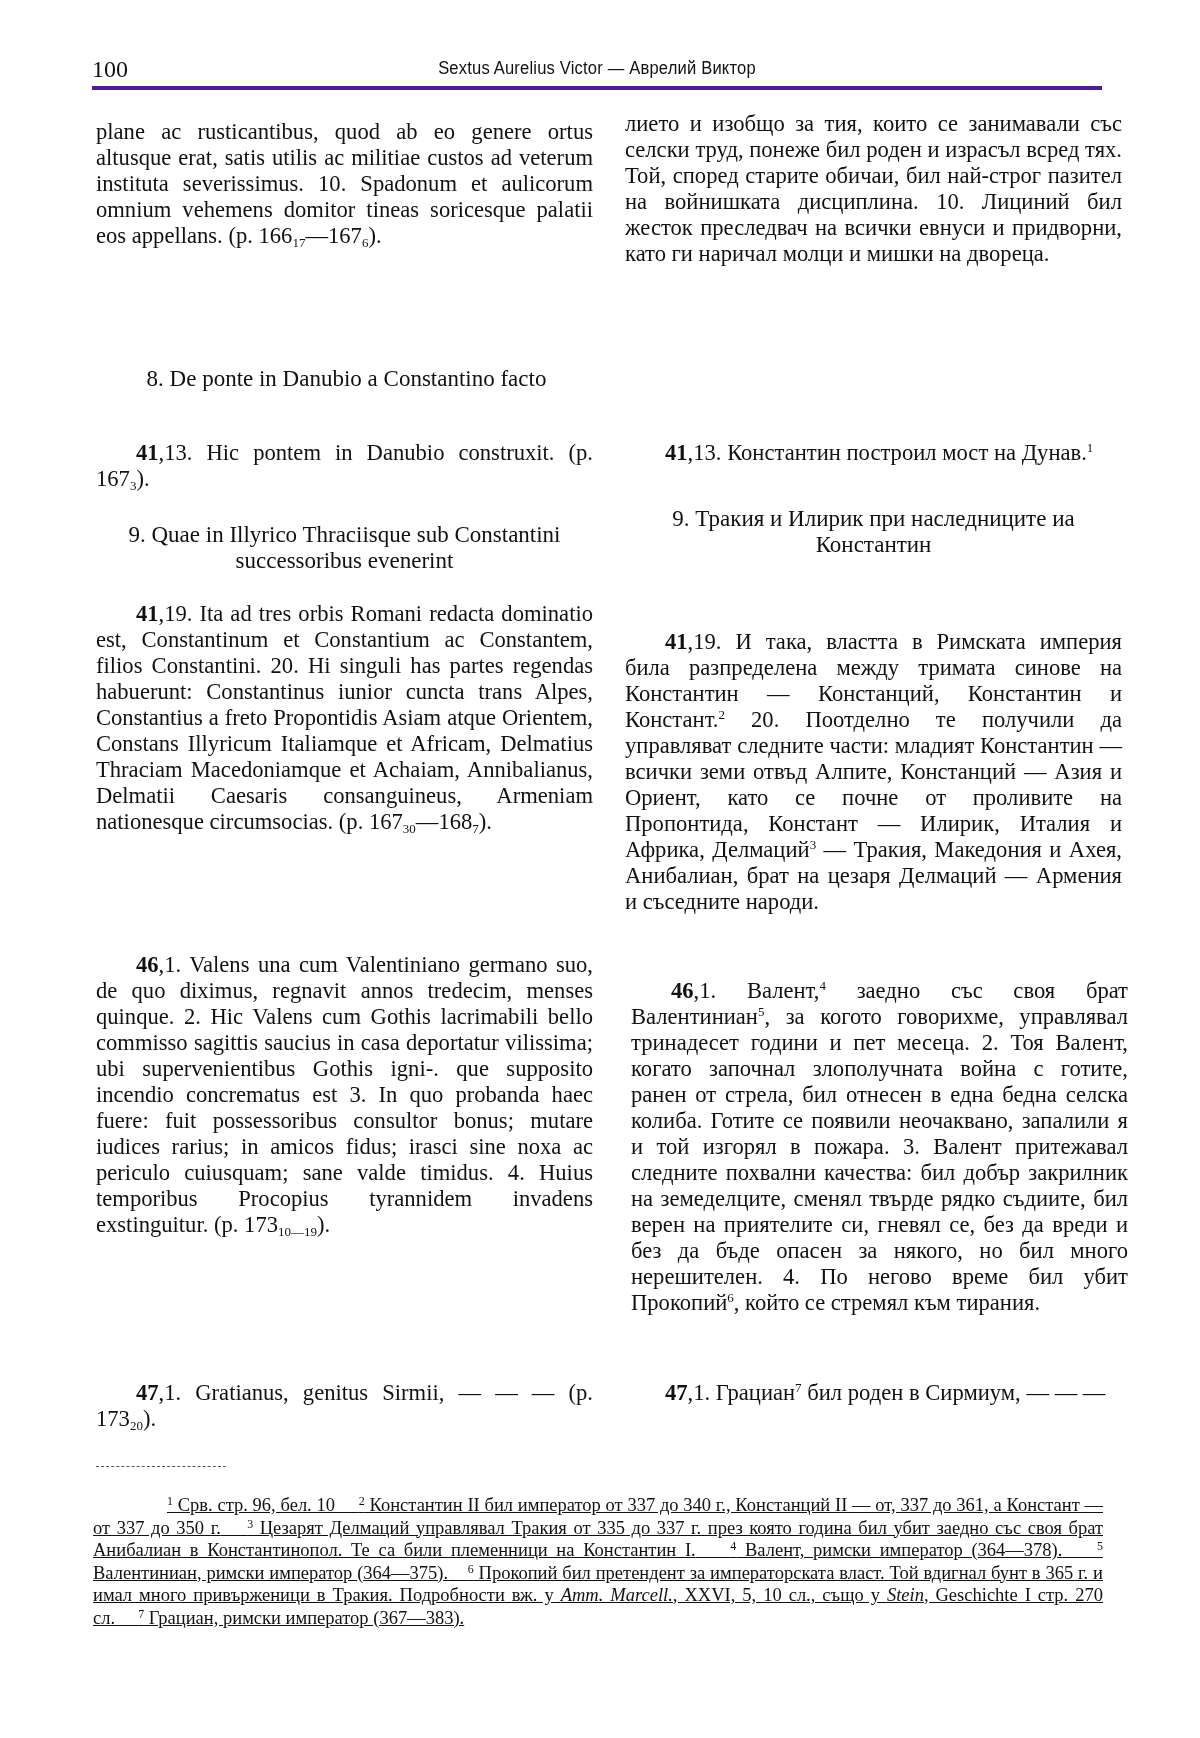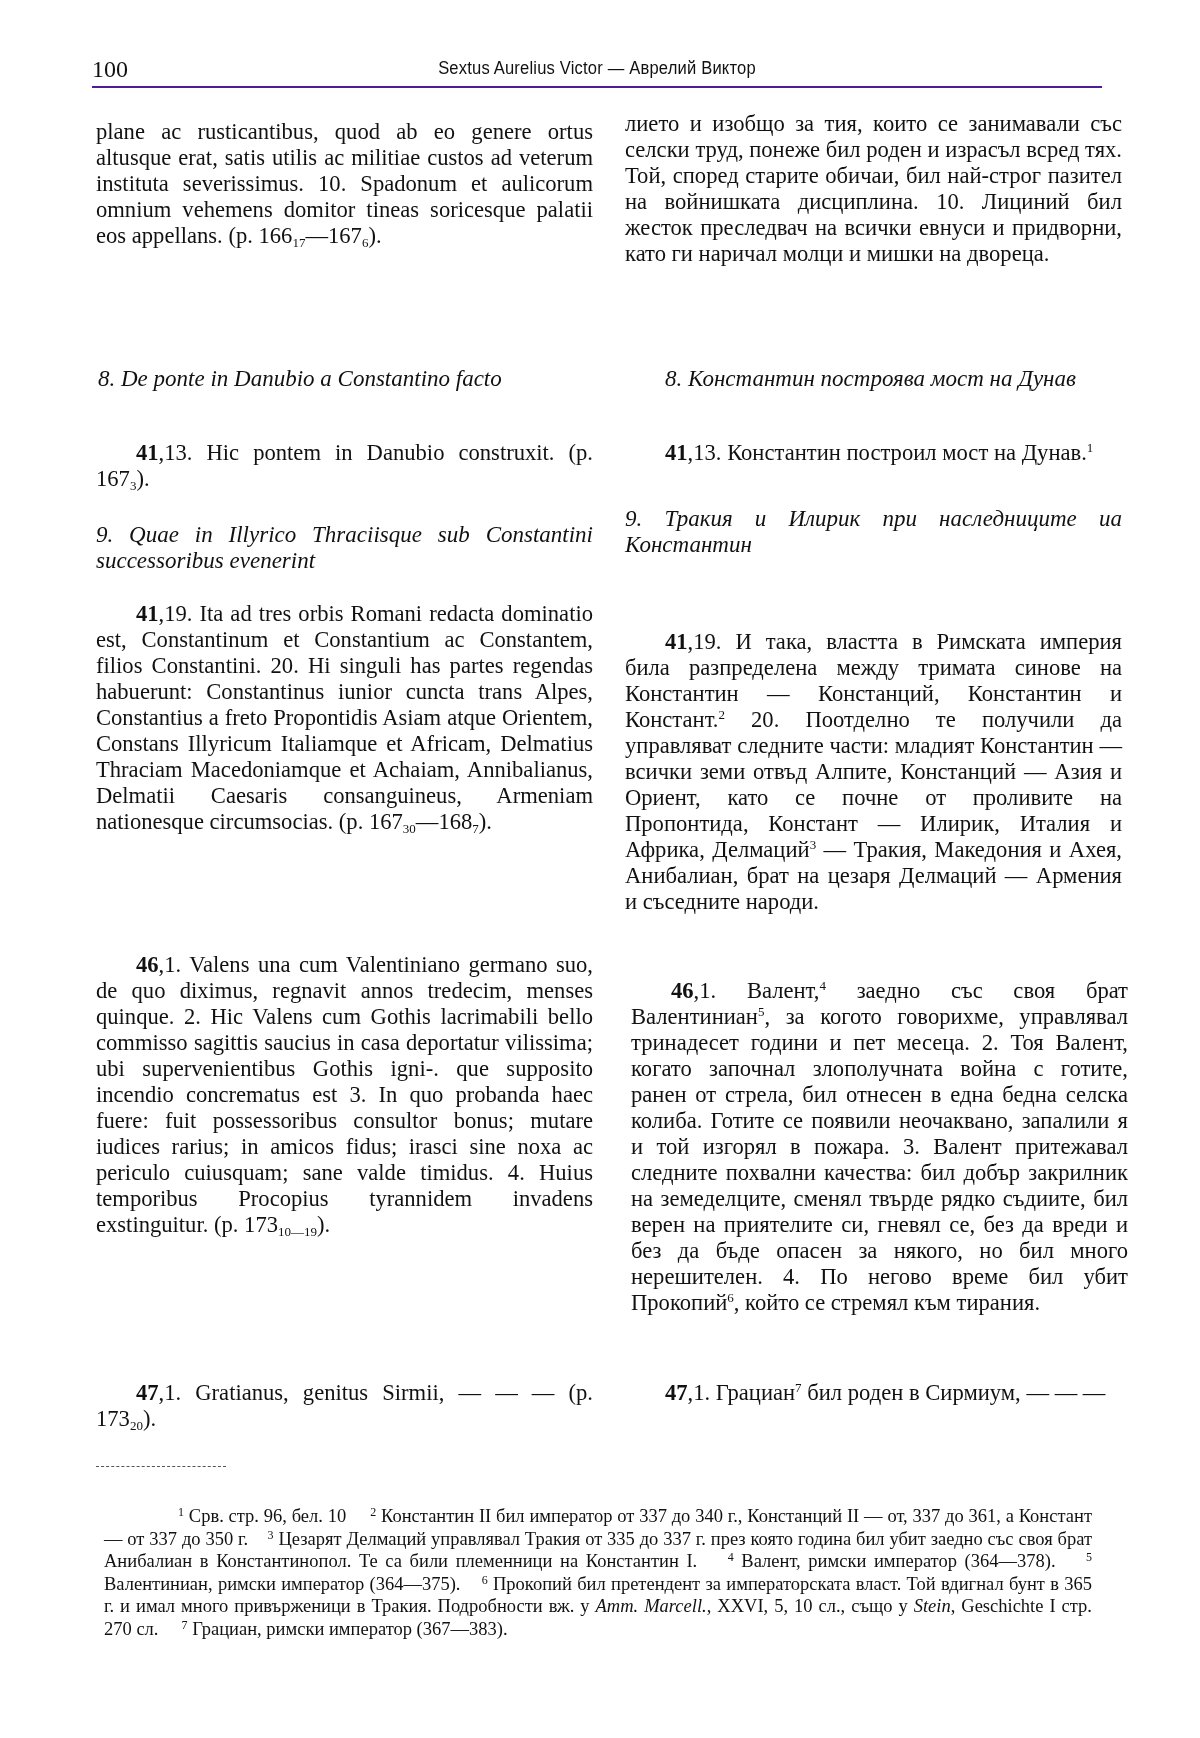--- a/index.html
+++ b/index.html
@@ -2,47 +2,47 @@
 <html><head>
 <meta charset="utf-8">
 <style>
   html, body { margin: 0; padding: 0; background: #ffffff; }
   body {
     width: 1200px; height: 1738px; position: relative; overflow: hidden;
     font-family: "Liberation Serif", "DejaVu Serif", serif; color: #111;
   }
   .header {
     position: absolute; left: 92px; top: 50px; width: 1010px; height: 36px;
-    border-bottom: 2px solid #4c1d95;
+    border-bottom: 4px solid #4c1d95;
   }
   .page-num { position: absolute; left: 0; top: 6px; font-size: 24px; }
   .running-title {
     position: absolute; left: 0; right: 0; top: 8px; text-align: center;
     font-family: "Liberation Sans", "DejaVu Sans", sans-serif; font-size: 18px;
     letter-spacing: 0.2px; transform: scaleX(0.92);
   }
   .col { position: absolute; width: 497px; font-size: 22.6px; line-height: 26px; text-align: justify; }
   .col-left { left: 96px; }
   .col-right { left: 625px; }
   .blk { position: absolute; left: 0; width: 100%; }
   .p { margin: 0; hyphens: manual; }
   .indent { text-indent: 40px; }
-  .heading { font-style: italic; margin: 0; font-size: 23px; line-height: 26px; }
+  .heading { text-align: center; margin: 0; font-size: 23px; line-height: 26px; }
   .ref { font-weight: bold; }
   sub { font-size: 13px; vertical-align: -4px; line-height: 0; }
   sup { font-size: 13px; vertical-align: 8px; line-height: 0; }
   .sep {
     position: absolute; left: 96px; top: 1466px; width: 130px; height: 0;
     border-top: 1px dashed #555;
   }
   .footnotes {
     position: absolute; left: 92px; top: 1493px; width: 1012px;
     font-size: 18.5px; line-height: 22.5px; text-align: justify;
   }
-  .fn-line { margin: 12px; text-indent: 74px; }
+  .fn-line { margin: 1px; text-indent: 74px; text-decoration: underline; }
   .fn-n { font-size: 12px; vertical-align: 6px; line-height: 0; }
   .it { font-style: italic; }
 </style>
 </head>
 <body>
 
 <div class="header">
   <span class="page-num">100</span>
   <div class="running-title">Sextus Aurelius Victor — Аврелий Виктор</div>
 </div>
@@ -75,23 +75,20 @@
   <div class="blk" style="top:1380px;">
     <p class="p indent"><span class="ref">47</span><span>,1. Gratianus, genitus Sirmii, — — — (p. 173</span><sub>20</sub><span>).</span></p>
   </div>
 </div>
 
 <div class="col col-right" style="top:0;height:1460px;">
   <div class="blk" style="top:111px;">
     <p class="p">лието и изобщо за тия, които се занимавали със селски труд, понеже бил роден и израсъл всред тях. Той, според старите обичаи, бил най-строг пазител на войнишката дисциплина. 10. Лициний бил жесток преследвач на всички евнуси и придворни, като ги наричал молци и мишки на двореца.</p>
   </div>
 
-  <div class="blk" style="top:366px;padding:0 40px;box-sizing:border-box;">
-    <p class="heading">8. Константин построява мост на Дунав</p>
-  </div>
 
   <div class="blk" style="top:440px;">
     <p class="p indent"><span class="ref">41</span><span>,13. Константин построил мост на Дунав.</span><sup>1</sup></p>
   </div>
 
   <div class="blk" style="top:506px;">
     <p class="heading">9. Тракия и Илирик при наследниците иа Константин</p>
   </div>
 
   <div class="blk" style="top:601px;margin-top:28px;">

